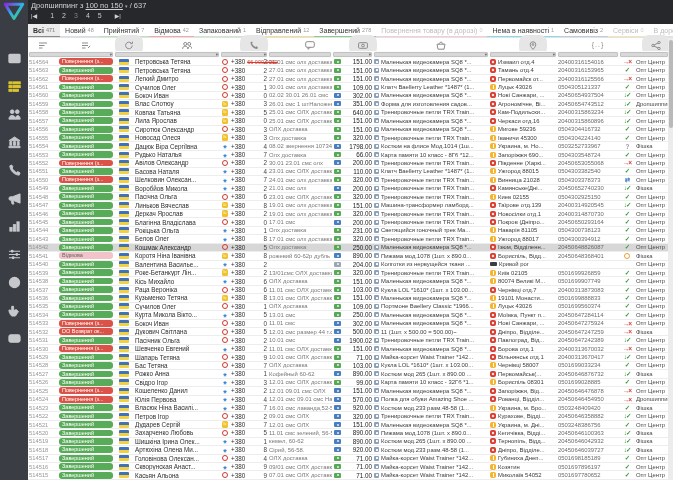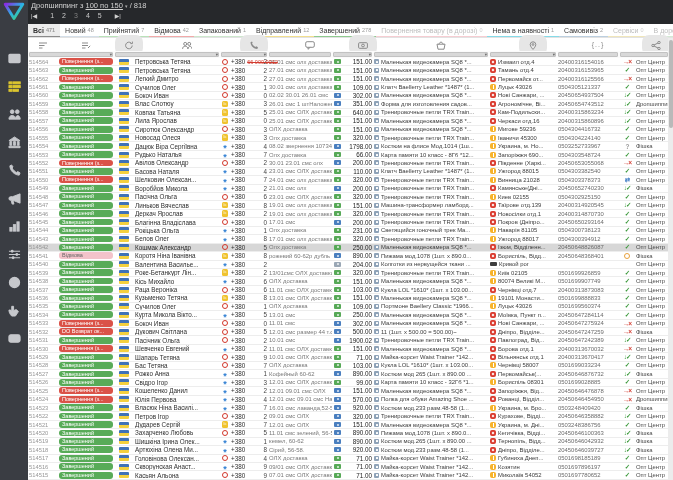--- a/index.html
+++ b/index.html
@@ -93,21 +93,21 @@
 </head>
 <body>
 
 <div id="stage">
 
   <div id="topbar">
     <div id="shownline">
       <span>Дропшиппинг з</span>
       <span class="rng">100 по 150</span>
       <span class="car">▾</span>
-      <span>/ 818</span>
+      <span>/ 637</span>
     </div>
     <div id="pagerow">
       <span class="nav">|◀</span>
       <span id="pages"><span class="pg" style="margin:0 4px">1</span><span class="pg" style="margin:0 4px">2</span><span class="pg cur" style="margin:0 4px">3</span><span class="pg" style="margin:0 4px">4</span><span class="pg" style="margin:0 4px">5</span></span>
       <span class="nav">▶|</span>
     </div>
   </div>
 
   <div id="sidebar">
     <div id="logo">

